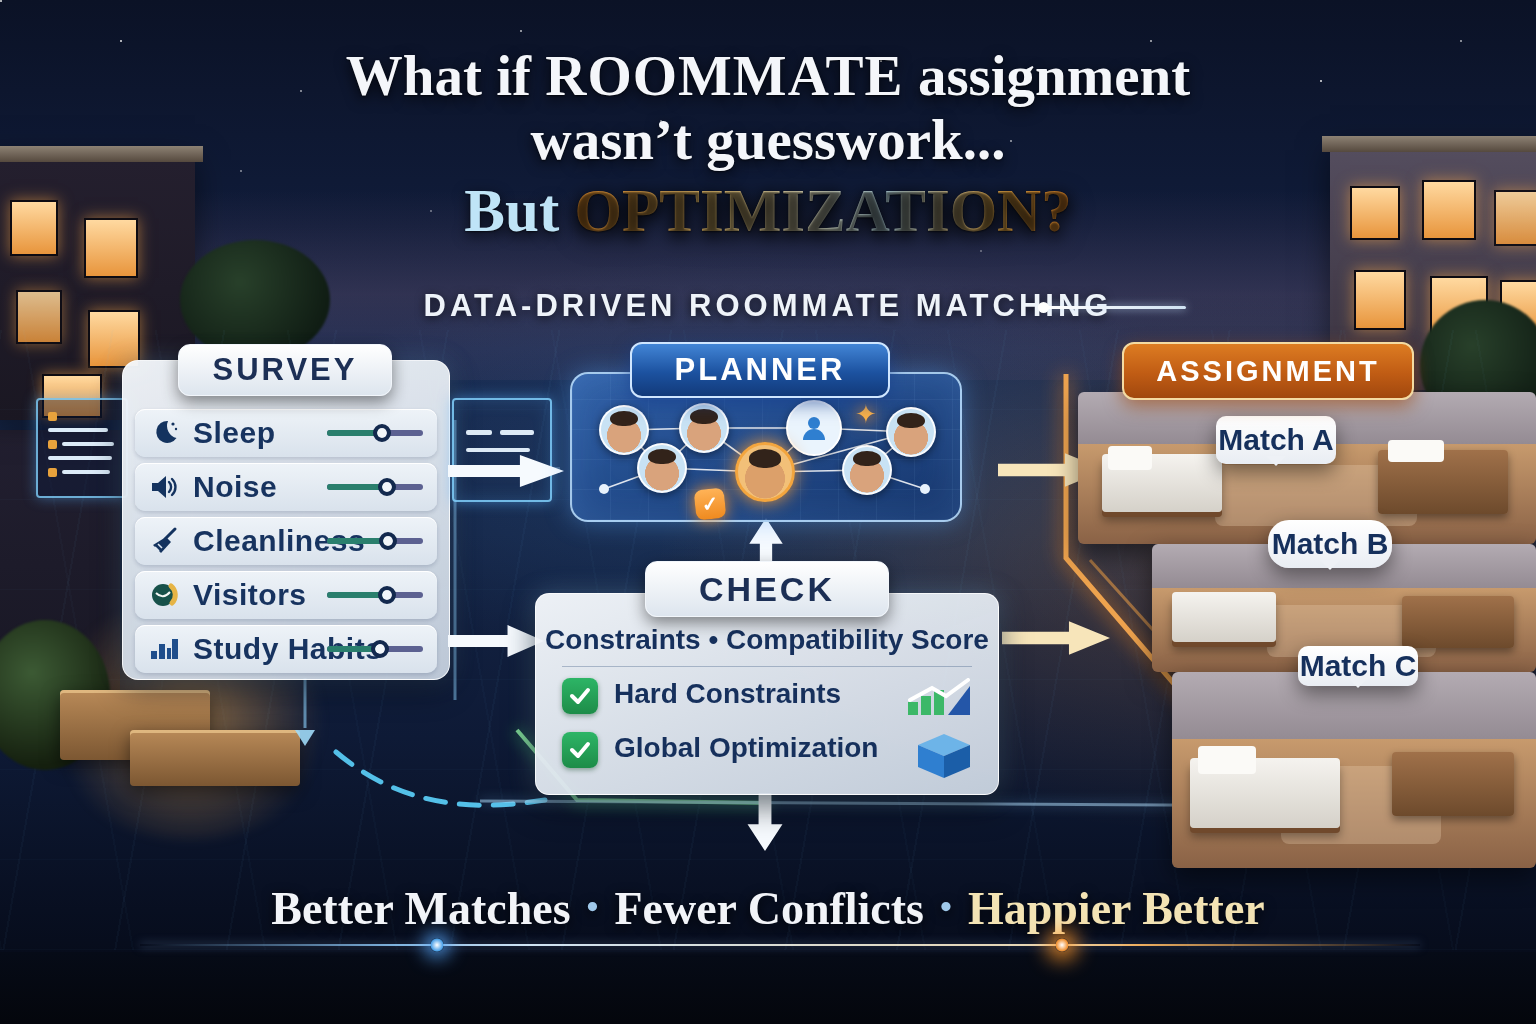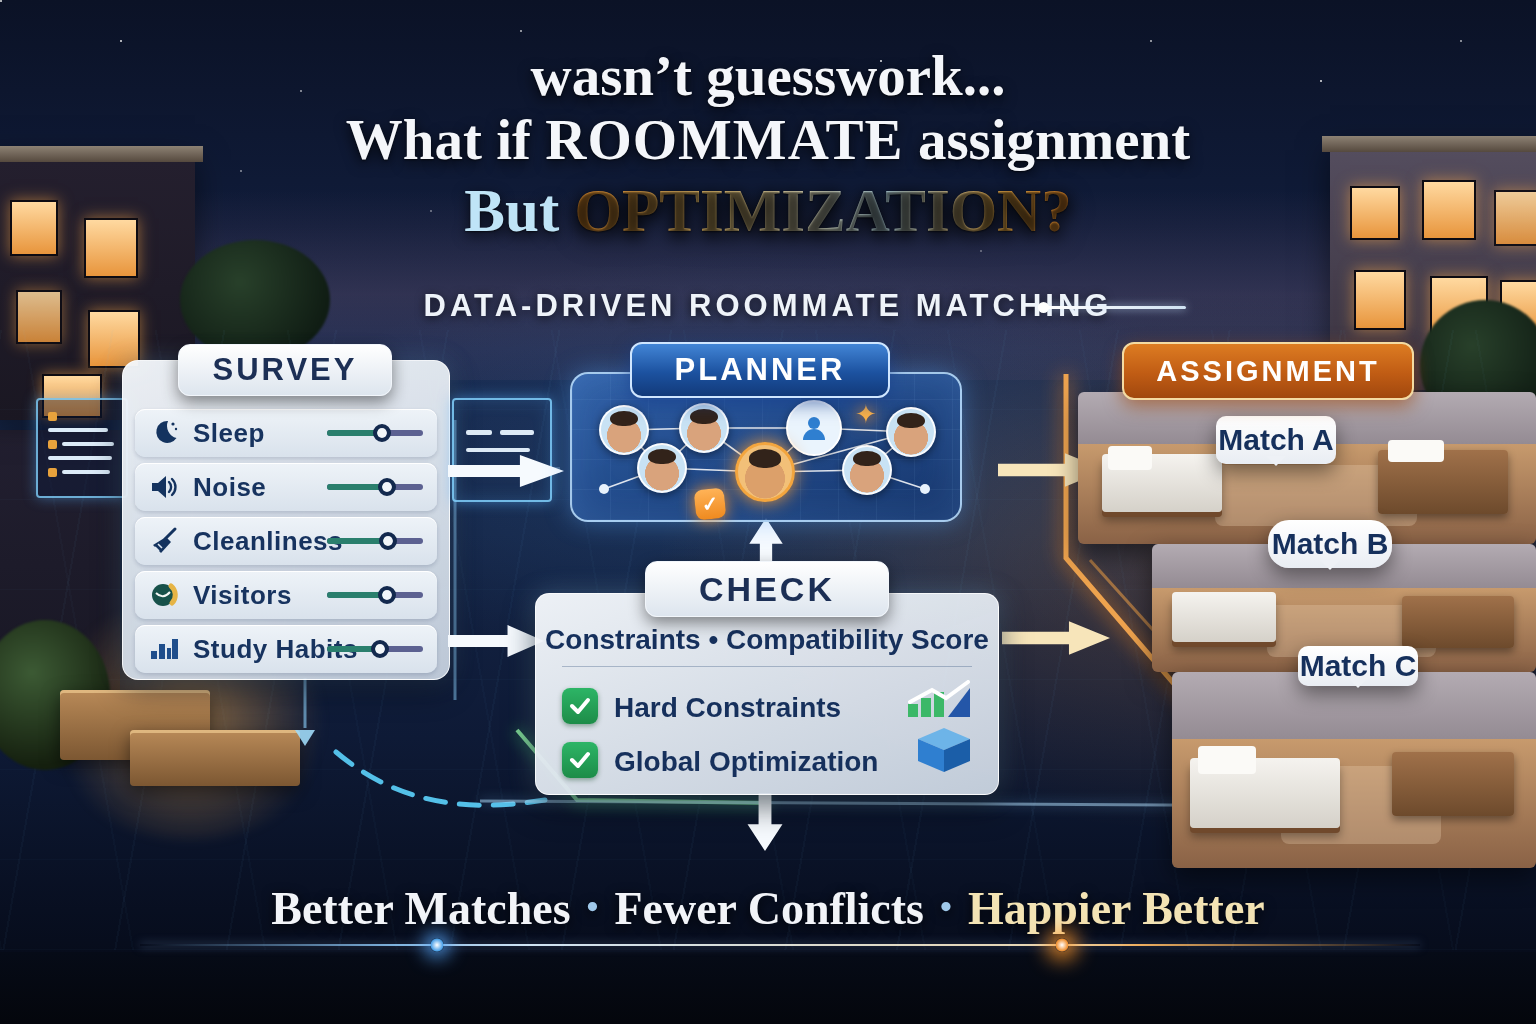--- a/index.html
+++ b/index.html
@@ -52,21 +52,21 @@
   .pill-blue{background:linear-gradient(180deg,#4285d6 0%,#1c52a0 55%,#123a7a 100%);color:#fff;border:2px solid #cfe6ff;box-shadow:0 6px 18px rgba(20,60,140,.6);}
   .pill-orange{background:linear-gradient(180deg,#dd7c22 0%,#c05c14 55%,#a1480e 100%);color:#fff;border:2px solid #f4dba2;box-shadow:0 6px 18px rgba(160,70,10,.6);}
   
   .survey{left:122px;top:360px;width:326px;height:318px;border-radius:16px;
     background:linear-gradient(160deg,rgba(242,246,250,.97),rgba(198,210,224,.94));
     border:1px solid rgba(255,255,255,.8);box-shadow:0 10px 30px rgba(0,0,0,.45), 0 0 24px rgba(140,200,255,.25);}
   .survey-rows{position:absolute;left:12px;top:48px;width:302px;display:flex;flex-direction:column;gap:6px;}
   .srow{position:relative;height:48px;border-radius:10px;background:linear-gradient(180deg,#eef3f8,#d9e2ec);
     box-shadow:0 2px 4px rgba(20,40,80,.18), inset 0 1px 0 #fff;display:flex;align-items:center;}
   .srow .sicon{width:34px;height:34px;margin-left:12px;flex:0 0 auto;display:flex;align-items:center;justify-content:center;}
-  .srow .slabel{margin-left:12px;font-size:26px;font-weight:bold;color:#17335f;letter-spacing:.5px;white-space:nowrap;}
+  .srow .slabel{margin-left:12px;font-size:30px;font-weight:bold;color:#17335f;letter-spacing:.5px;white-space:nowrap;}
   .slider{position:absolute;right:14px;top:50%;width:96px;height:6px;transform:translateY(-50%);border-radius:4px;background:#5c6191;}
   .slider .fillpart{position:absolute;left:0;top:0;height:6px;border-radius:4px;background:#2a7f6d;}
   .slider .knobpart{position:absolute;top:50%;left:60%;width:18px;height:18px;border-radius:50%;transform:translate(-50%,-50%);
     background:#13294e;border:4px solid #13294e;box-sizing:border-box;background-clip:padding-box;background-color:#f2f6fa;}
   
   .planner{left:570px;top:372px;width:388px;height:146px;border-radius:18px;
     background:linear-gradient(160deg,rgba(52,104,180,.85),rgba(18,52,110,.88));
     border:2px solid rgba(190,226,255,.85);box-shadow:0 0 26px rgba(90,170,255,.4), inset 0 0 40px rgba(130,190,255,.18);}
   .planner-grid{position:absolute;inset:0;border-radius:16px;opacity:.5;
     background:repeating-linear-gradient(90deg,rgba(170,215,255,.12) 0 1px,transparent 1px 38px),
@@ -83,21 +83,21 @@
   .sparkle{position:absolute;transform:translate(-50%,-50%);color:#ffb347;font-size:26px;text-shadow:0 0 14px #ff9420,0 0 26px #ff9420;}
   .planner-badge{position:absolute;width:30px;height:30px;border-radius:8px;transform:translate(-50%,-50%) rotate(-6deg);
     background:linear-gradient(180deg,#ffb357,#ef8a1f);color:#fff;font-weight:bold;font-size:20px;display:flex;align-items:center;justify-content:center;
     box-shadow:0 0 16px rgba(255,150,40,.95);}
   
   .check{left:535px;top:593px;width:462px;height:200px;border-radius:14px;
     background:linear-gradient(160deg,rgba(244,247,251,.97),rgba(203,213,226,.95));
     border:1px solid rgba(255,255,255,.85);box-shadow:0 12px 30px rgba(0,0,0,.5), 0 0 26px rgba(150,210,255,.3);}
   .check-sub{position:absolute;left:0;top:30px;width:100%;text-align:center;font-size:28px;font-weight:bold;color:#16305c;}
   .check-div{position:absolute;left:26px;right:26px;top:72px;height:1px;background:rgba(60,90,130,.35);}
-  .crow{position:absolute;left:26px;right:26px;height:46px;display:flex;align-items:flex-end;}
+  .crow{position:absolute;left:26px;right:26px;height:46px;display:flex;align-items:flex-start;}
   .crow1{top:84px;} .crow2{top:138px;}
   .checkbox{width:36px;height:36px;border-radius:8px;background:linear-gradient(180deg,#2db566,#1d8c48);
     display:flex;align-items:center;justify-content:center;box-shadow:0 2px 5px rgba(0,60,20,.4);flex:0 0 auto;}
   .crow .clabel{margin-left:16px;font-size:28px;font-weight:bold;color:#16305c;white-space:nowrap;}
   .crow .cicn{margin-left:auto;}
   
   .arrow{clip-path:polygon(0 36%,62% 36%,62% 12%,100% 50%,62% 88%,62% 64%,0 64%);}
   .arrow-white{background:#f6fafe;filter:drop-shadow(0 0 10px rgba(150,220,255,.9));}
   .arrow-cream{background:#f7e5ba;filter:drop-shadow(0 0 12px rgba(255,160,50,.95));}
   .arrow-up{clip-path:polygon(36% 100%,36% 46%,12% 46%,50% 0,88% 46%,64% 46%,64% 100%);}
@@ -163,22 +163,22 @@
   </div>
   <div class="abs tree" style="left:1420px;top:300px;width:130px;height:130px;"></div>
   <div class="abs floorgrid"></div>
   <div class="abs warmglow" style="left:40px;top:600px;width:300px;height:240px;"></div>
   <div class="abs tree" style="left:-20px;top:620px;width:130px;height:150px;background:radial-gradient(circle at 40% 35%, #3c5a34, #15200f 75%);"></div>
   <div class="abs glowbench" style="left:60px;top:690px;width:150px;height:70px;"></div>
   <div class="abs glowbench" style="left:130px;top:730px;width:170px;height:56px;"></div>
   <div class="abs bottomstrip"></div>
 
   <div class="abs title">
+    <div><span>What if </span><span class="em">ROOMMATE</span><span> assignment</span></div>
     <div><span>wasn’t guesswork...</span></div>
-    <div><span>What if </span><span class="em">ROOMMATE</span><span> assignment</span></div>
     <div class="line3"><span class="but">But </span><span class="opt">OPTIMIZATION?</span></div>
   </div>
   <div class="abs subtitle">DATA-DRIVEN ROOMMATE MATCHING</div>
   <div class="abs sub-deco"></div>
 
   <svg class="overlay" width="1536" height="1024" viewBox="0 0 1536 1024">
     <path d="M455 420 V 700" stroke="rgba(140,210,255,.5)" stroke-width="3" fill="none"></path>
     <path d="M455 470 H 560" stroke="rgba(200,235,255,.25)" stroke-width="6" fill="none"></path>
     <path d="M305 678 V 728" stroke="rgba(140,210,255,.6)" stroke-width="3" fill="none"></path>
     <polygon points="295,730 315,730 305,746" fill="#9ed9f7" opacity=".9"></polygon>

